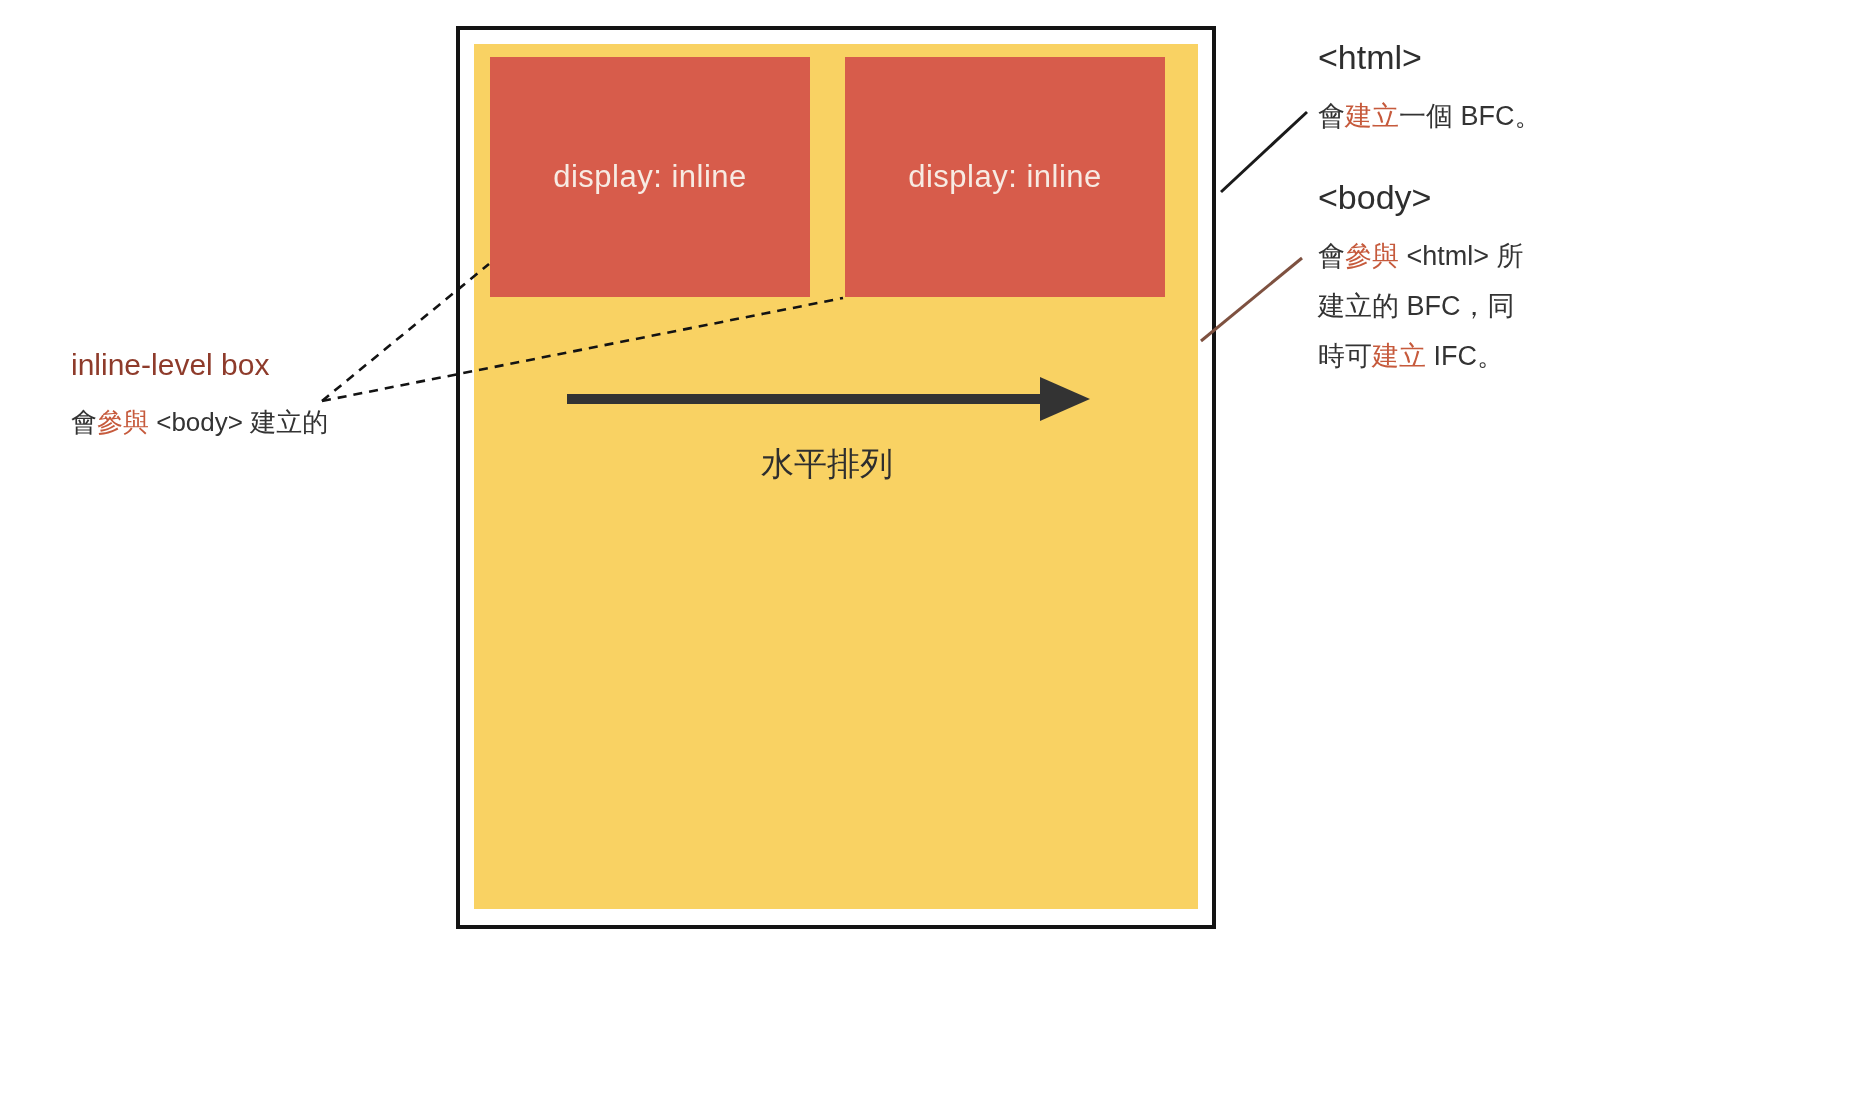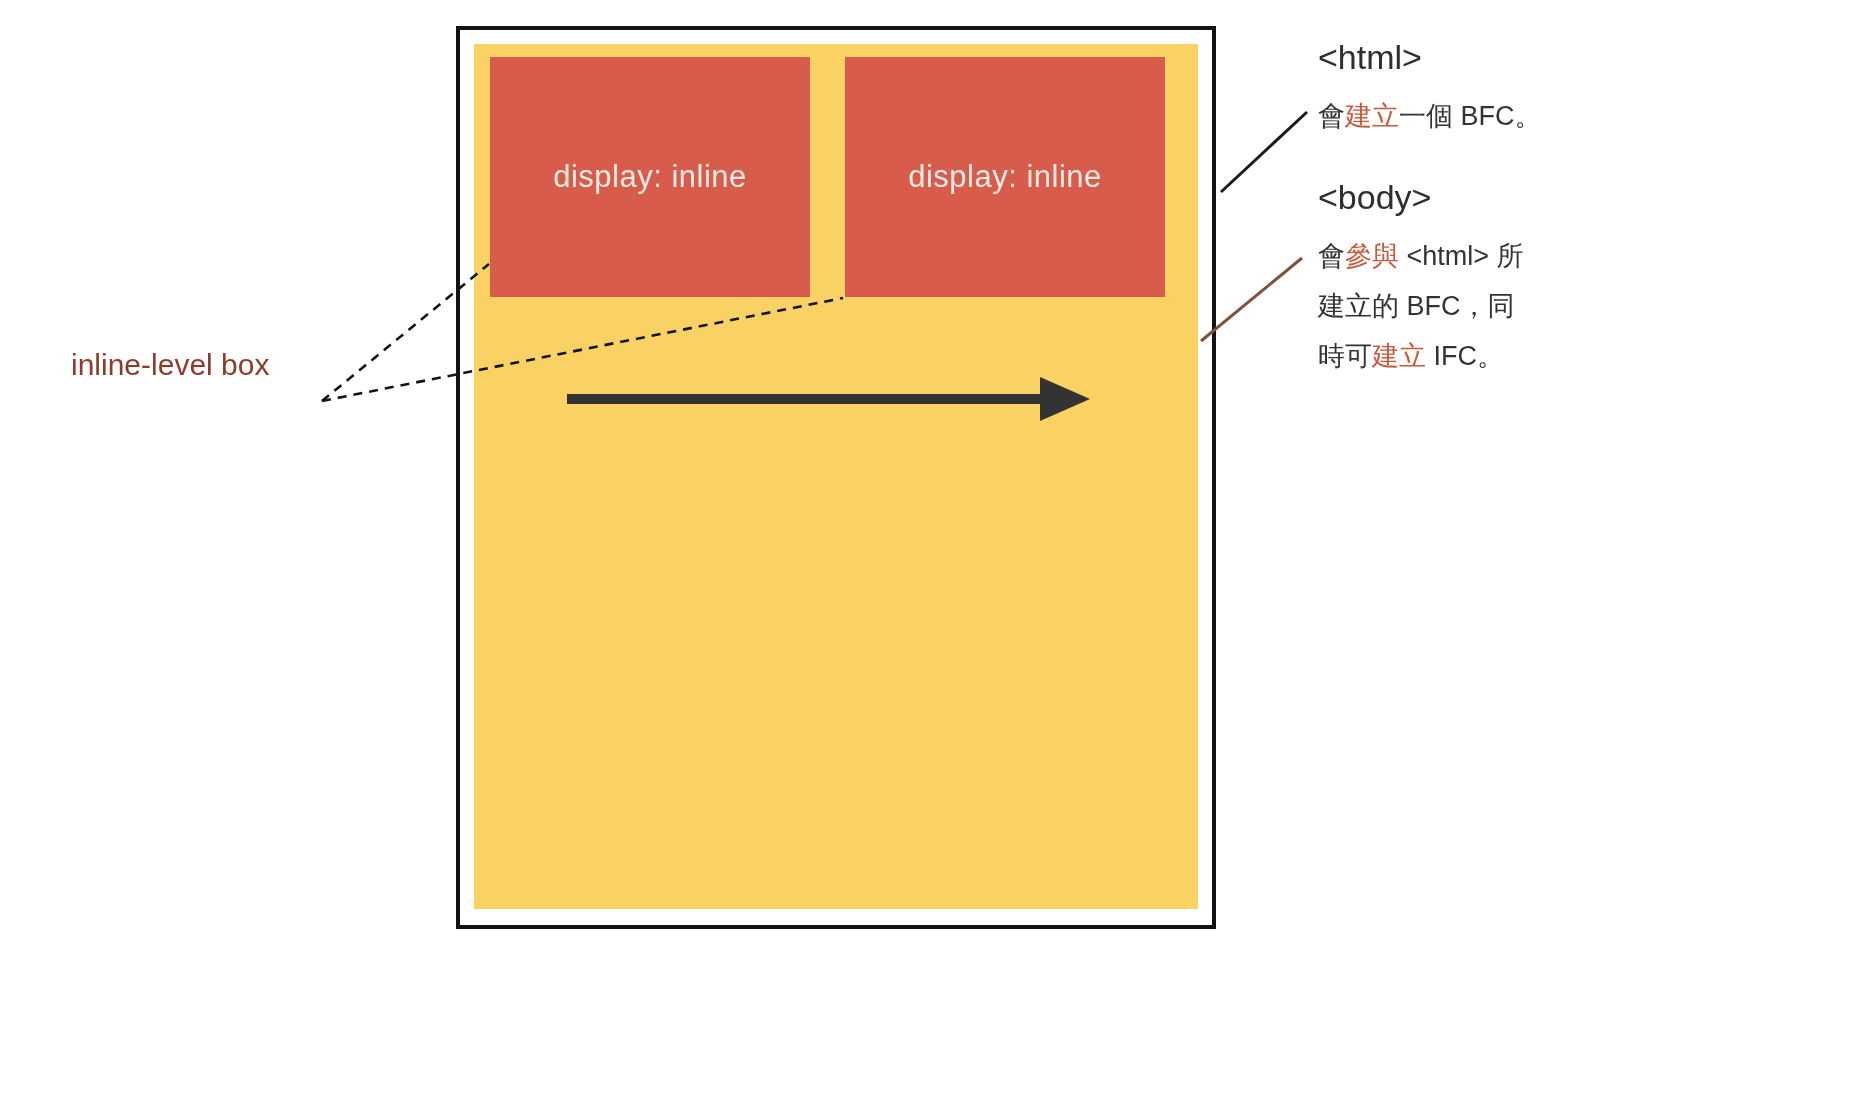--- a/index.html
+++ b/index.html
@@ -87,36 +87,38 @@
 <div class="canvas">
 
   <div class="html-box">
     <div class="body-box">
       <div class="inline-box one">
           <span>display: inline</span>
         </div>
       <div class="inline-box two">
           <span>display: inline</span>
         </div>
+      <div class="arrow-caption">水平排列</div>
     </div>
   </div>
 
   <svg class="overlay" width="1852" height="1116" viewBox="0 0 1852 1116" xmlns="http://www.w3.org/2000/svg">
     <line x1="322" y1="401" x2="489" y2="264" stroke="#131313" stroke-width="2.6" stroke-dasharray="9 7"></line>
     <line x1="322" y1="401" x2="843" y2="298" stroke="#131313" stroke-width="2.6" stroke-dasharray="9 7"></line>
     <line x1="1307" y1="112" x2="1221" y2="192" stroke="#1a1a1a" stroke-width="3"></line>
     <line x1="1302" y1="258" x2="1201" y2="341" stroke="#7E5140" stroke-width="3"></line>
     <g>
       <line x1="567" y1="399" x2="1048" y2="399" stroke="#333333" stroke-width="10"></line>
       <polygon points="1040,377 1090,399 1040,421" fill="#333333"></polygon>
     </g>
   </svg>
 
   <div class="left-note">
     <div class="note-title">inline-level box</div>
+    <div class="note-line"><span>會</span><span class="accent">參與</span><span> &lt;body&gt; 建立的</span></div>
   </div>
 
   <div class="right-note body-note">
     <div class="tag-title">&lt;body&gt;</div>
     <div class="note-line"><span>會</span><span class="accent">參與</span><span> &lt;html&gt; 所</span></div>
     <div class="note-line">建立的 BFC，同</div>
     <div class="note-line"><span>時可</span><span class="accent">建立</span><span> IFC。</span></div>
   </div>
 
   <div class="right-note html-note">

